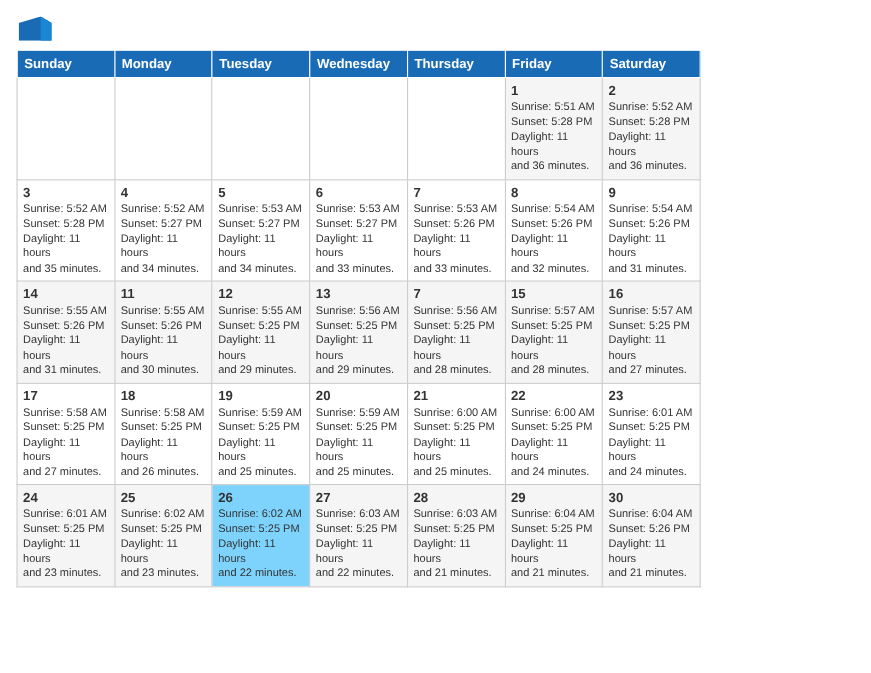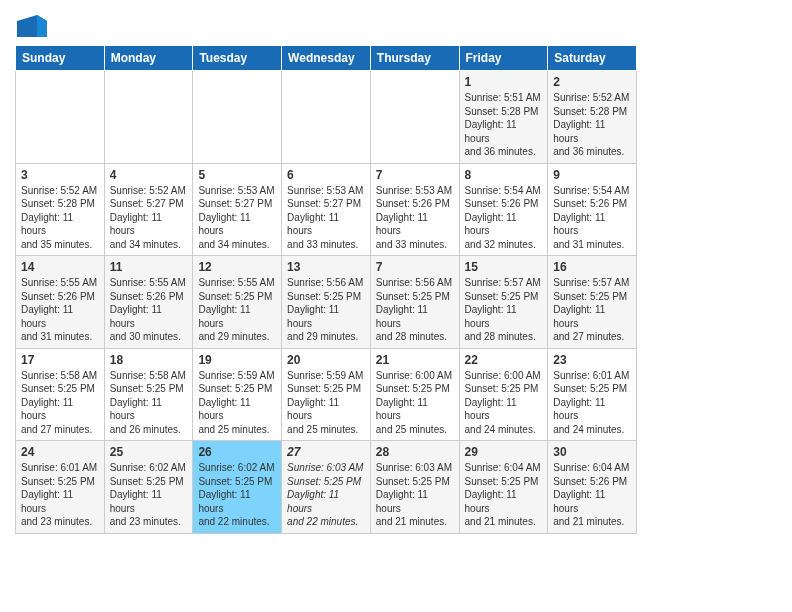--- a/index.html
+++ b/index.html
@@ -310,21 +310,21 @@
 Daylight: 11 hours
 and 23 minutes.</div>
           </td>
           <td style="background: #7dd3fc;">
             <span class="day-number">26</span>
             <div class="day-info" style="white-space: pre-line;">Sunrise: 6:02 AM
 Sunset: 5:25 PM
 Daylight: 11 hours
 and 22 minutes.</div>
           </td>
-          <td style="background: rgb(245, 245, 245); font-style: italic;">
+          <td style="background: rgb(245, 245, 245);">
             <span class="day-number">27</span>
             <div class="day-info" style="white-space: pre-line;">Sunrise: 6:03 AM
 Sunset: 5:25 PM
 Daylight: 11 hours
 and 22 minutes.</div>
           </td>
           <td style="background: rgb(245, 245, 245);">
             <span class="day-number">28</span>
             <div class="day-info" style="white-space: pre-line;">Sunrise: 6:03 AM
 Sunset: 5:25 PM

